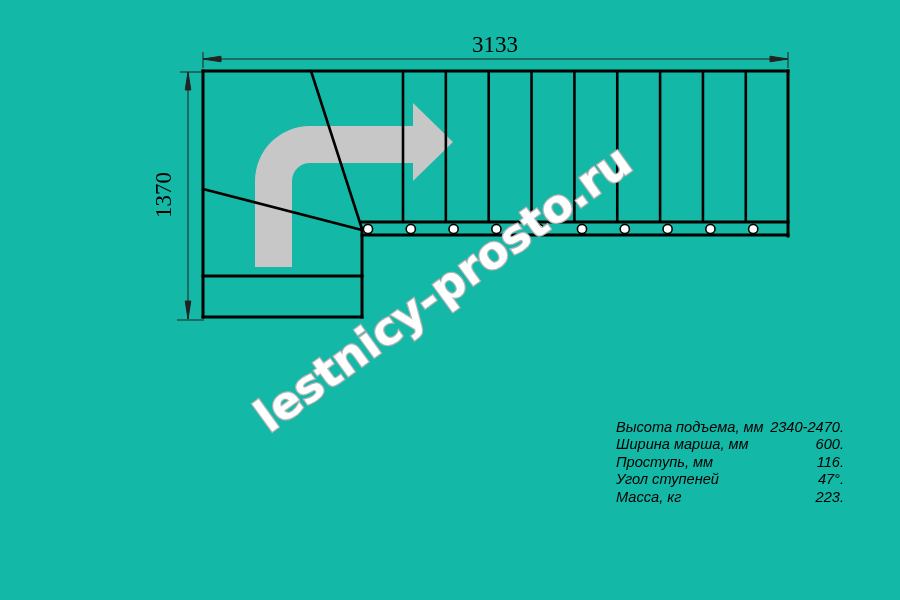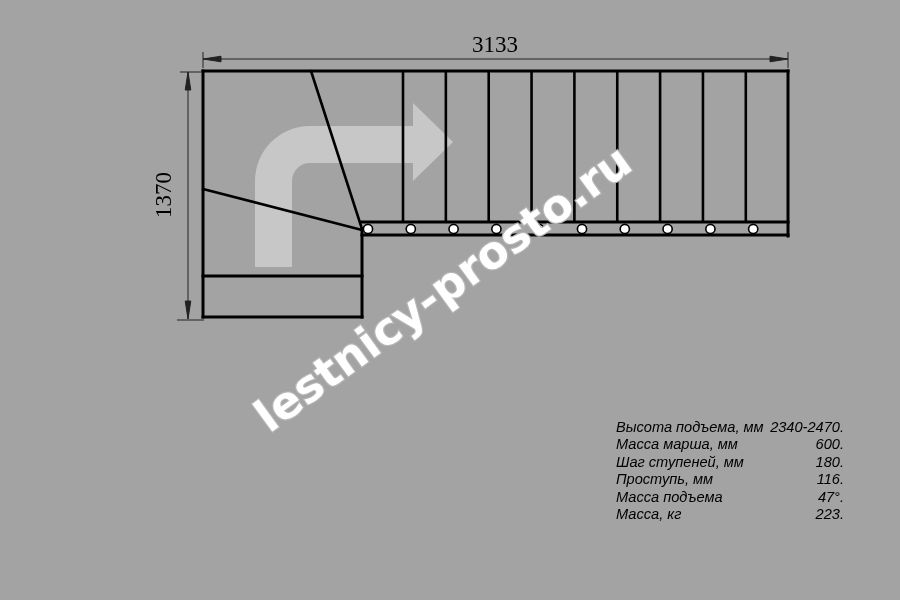--- a/index.html
+++ b/index.html
@@ -1,19 +1,19 @@
 <!DOCTYPE html>
 <html><head>
 <meta charset="utf-8">
 <style>
   html,body{margin:0;padding:0;background:#fff;}
   .canvas{
     position:relative;
     width:900px;height:600px;
-    background:#a3a3a3;
+    background:#14b8a6;
     overflow:hidden;
     font-family:"Liberation Sans", sans-serif;
   }
   svg{position:absolute;left:0;top:0;}
   .spec-table{
     position:absolute;
     left:616px;top:419px;width:228px;
     font-family:"Liberation Sans", sans-serif;
     font-style:italic;
     font-size:14.6px;
@@ -105,36 +105,32 @@
     <text class="wm-text" transform="translate(452,301) rotate(-36)" text-anchor="middle" textLength="452" lengthAdjust="spacingAndGlyphs" fill="#ffffff" stroke="#b5b5b5" stroke-width="2.5">lestnicy-prosto.ru</text>
   </svg>
 
   <div class="spec-table" id="spec-table">
     <div class="spec-row">
       <span class="spec-label">Высота подъема, мм</span>
       <span class="spec-value">2340-2470.</span>
     </div>
 
     <div class="spec-row">
-      <span class="spec-label">Масса марша, мм</span>
+      <span class="spec-label">Ширина марша, мм</span>
       <span class="spec-value">600.</span>
     </div>
 
-    <div class="spec-row">
-      <span class="spec-label">Шаг ступеней, мм</span>
-      <span class="spec-value">180.</span>
-    </div>
 
     <div class="spec-row">
       <span class="spec-label">Проступь, мм</span>
       <span class="spec-value">116.</span>
     </div>
 
     <div class="spec-row">
-      <span class="spec-label">Масса подъема</span>
+      <span class="spec-label">Угол ступеней</span>
       <span class="spec-value">47°.</span>
     </div>
 
     <div class="spec-row">
       <span class="spec-label">Масса, кг</span>
       <span class="spec-value">223.</span>
     </div>
   </div>
 
 </div>

